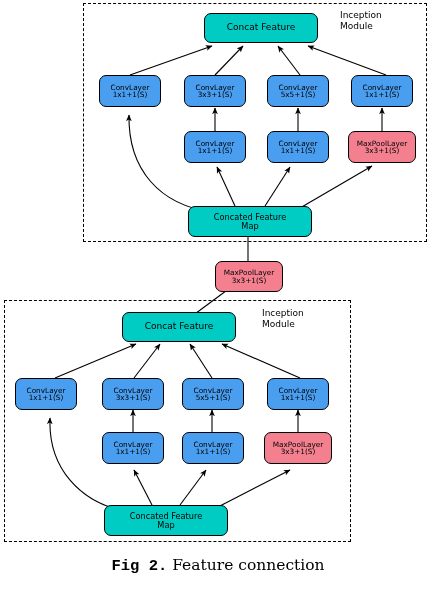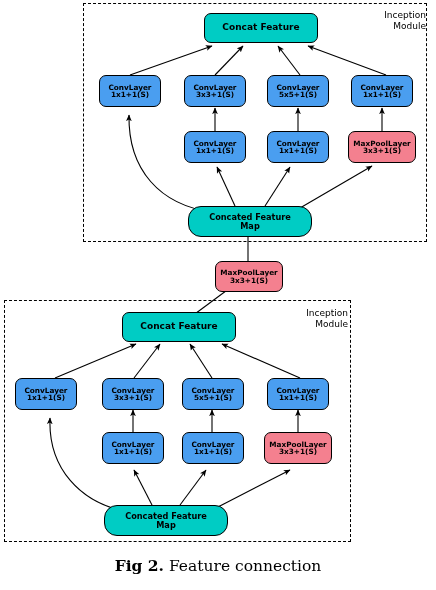--- a/index.html
+++ b/index.html
@@ -5,35 +5,35 @@
   html,body{margin:0;padding:0;background:#ffffff;}
   body{width:436px;height:590px;font-family:"DejaVu Sans",sans-serif;overflow:hidden;position:relative;}
   #stage{position:relative;width:436px;height:590px;}
   svg#wires{position:absolute;left:0;top:0;width:436px;height:590px;overflow:visible;}
 
   .dashbox{position:absolute;border:1.6px dashed #000;box-sizing:border-box;background:transparent;}
 
   .node{position:absolute;box-sizing:border-box;border:1.3px solid #000;border-radius:7px;
         display:flex;flex-direction:column;align-items:center;justify-content:center;
         line-height:1.02;color:#000;text-align:center;z-index:3;}
-  .node .l1,.node .l2{display:block;white-space:nowrap;font-weight:bold;}
+  .node .l1,.node .l2{display:block;white-space:nowrap;}
   .blue{background:#4a9ef0;border-radius:7px;}
   .pink{background:#f4808f;}
   .teal{background:#00ccc4;}
 
   .n-conv{font-size:7.3px;}
   .n-pool{font-size:7.3px;}
   .n-cat{font-size:9px;}
-  .n-map{font-size:8.2px;border-radius:13px;}
+  .n-map{font-size:8.2px;}
 
-  .modlabel{position:absolute;font-size:9px;color:#000;text-align:right;line-height:1.25;z-index:2;}
+  .modlabel{position:absolute;font-size:9px;color:#000;text-align:left;line-height:1.25;z-index:2;}
 
   .caption{position:absolute;left:0;width:436px;text-align:center;
            font-family:"DejaVu Serif",serif;font-size:15.5px;color:#000;}
-  .caption b{font-weight:bold;}
+  .caption b{font-weight:bold;font-family:Liberation Mono, monospace;}
 </style>
 </head>
 <body style="background: rgb(255, 255, 255);">
 
 <div id="stage">
 
   <svg id="wires" viewBox="0 0 436 590">
     <defs>
       <marker id="ah" markerWidth="7" markerHeight="7" refX="5.6" refY="3" orient="auto" markerUnits="strokeWidth">
         <path d="M0,0.4 L6,3 L0,5.6 L1.4,3 Z" fill="#000"></path>

